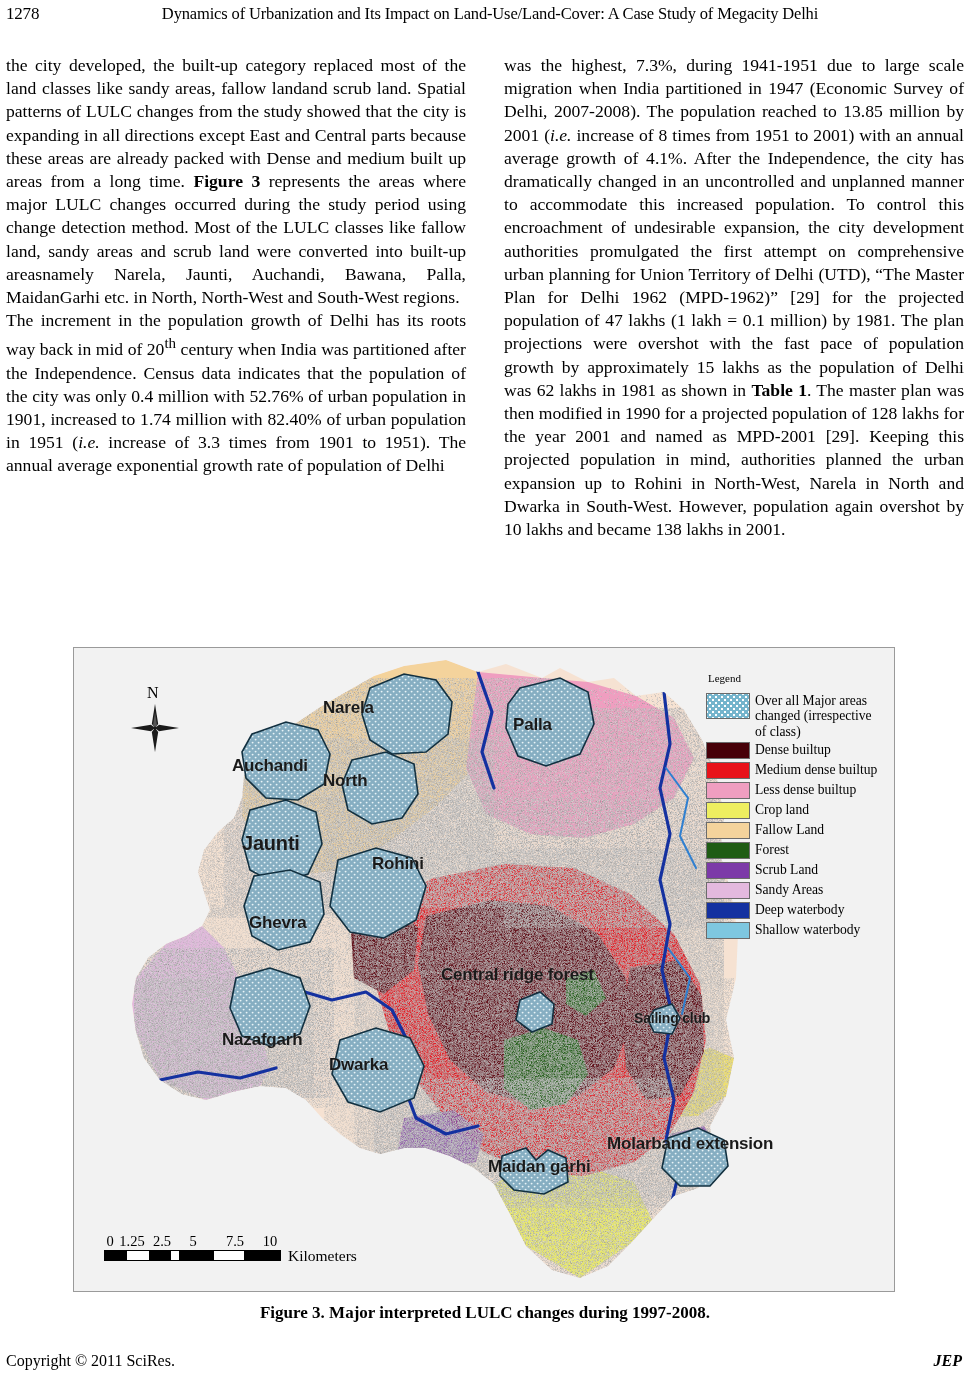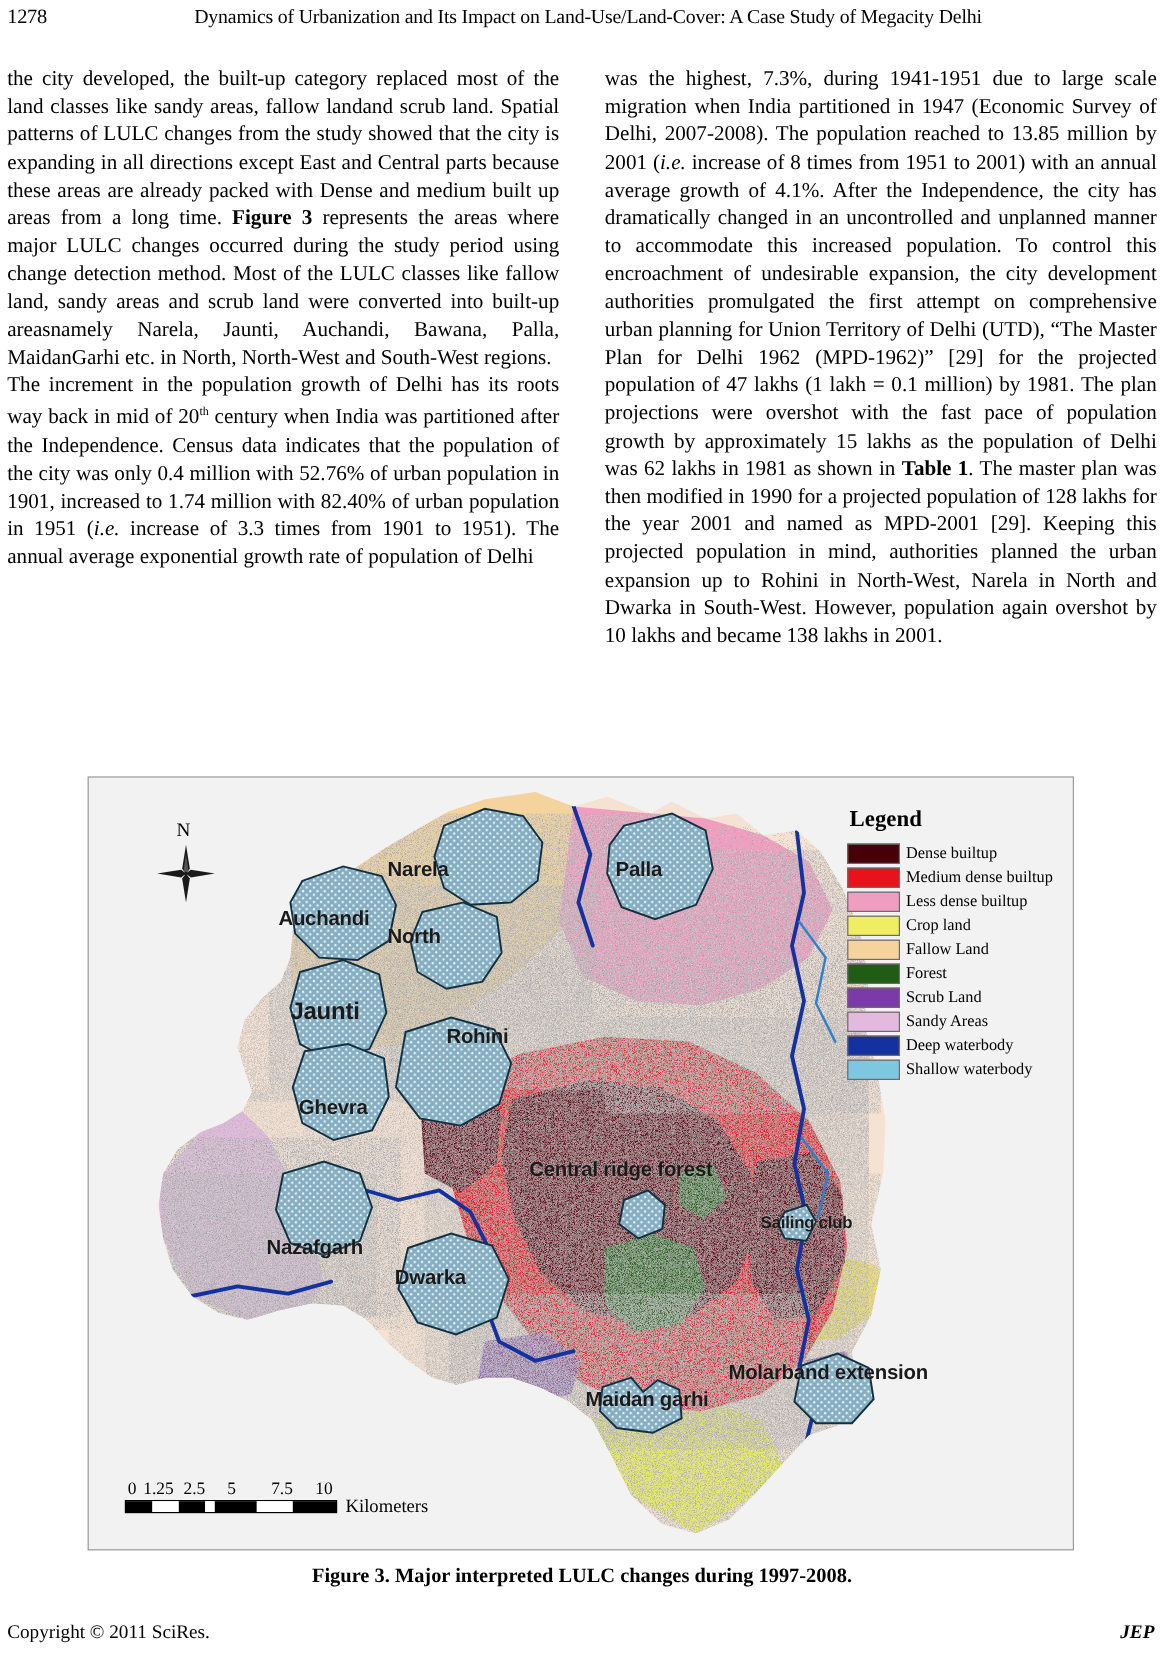--- a/index.html
+++ b/index.html
@@ -67,21 +67,21 @@
     text-justify: inter-word;
     hyphens: none;
   }
   .col h2 {
     margin: 6px 0 0 0;
     font-size: 17.6px;
     line-height: 22px;
     font-weight: bold;
     text-align: left;
   }
-  .sup { font-size: 10px; vertical-align: super; font-family: Liberation Serif, serif; }
+  .sup { font-size: 15px; vertical-align: super; font-family: Liberation Serif, serif; }
   .it  { font-style: italic; }
   .bd  { font-weight: bold; }
 
   
   .figure-wrap {
     position: absolute;
     left: 73px;
     top: 647px;
     width: 822px;
     height: 645px;
@@ -166,24 +166,23 @@
   }
 
   
   .legend {
     position: absolute;
     right: 10px;
     top: 24px;
     width: 178px;
   }
   .legend-title {
-    font-size: 19px;
+    font-size: 11px;
     margin-bottom: 9px;
     padding-left: 2px;
-    font-weight: bold;
   }
   .legend-row {
     display: flex;
     align-items: flex-start;
     margin-bottom: 3px;
   }
   .legend-swatch {
     width: 44px;
     height: 17px;
     flex: 0 0 44px;
@@ -476,20 +475,24 @@
         <div class="sb-seg sb-on" style="width:20%"></div>
         <div class="sb-seg sb-off" style="width:17%"></div>
         <div class="sb-seg sb-on" style="width:20.5%"></div>
       </div>
       <div class="scalebar-unit">Kilometers</div>
     </div>
 
     <div class="legend">
       <div class="legend-title">Legend</div>
 
+      <div class="legend-row">
+        <span class="legend-swatch sw-changed" style="height:26px"></span>
+        <span class="legend-label">Over all Major areas changed (irrespective of class)</span>
+      </div>
 
       <div class="legend-row">
         <span class="legend-swatch" style="background:#470008"></span>
         <span class="legend-label">Dense builtup</span>
       </div>
 
       <div class="legend-row">
         <span class="legend-swatch" style="background:#e8121a"></span>
         <span class="legend-label">Medium dense builtup</span>
       </div>
@@ -528,21 +531,21 @@
         <span class="legend-swatch" style="background:#1431a0"></span>
         <span class="legend-label">Deep waterbody</span>
       </div>
 
       <div class="legend-row">
         <span class="legend-swatch" style="background:#7ec7e0"></span>
         <span class="legend-label">Shallow waterbody</span>
       </div>
     </div>
 
-    <div class="map-label" style="left:249px;  top:67px;  font-size:17px">Narela</div>
+    <div class="map-label" style="left:249px;  top:50px;  font-size:17px">Narela</div>
     <div class="map-label" style="left:439px;  top:67px;  font-size:17px">Palla</div>
     <div class="map-label" style="left:158px;  top:108px; font-size:17px">Auchandi</div>
     <div class="map-label" style="left:249px;  top:123px; font-size:17px">North</div>
     <div class="map-label" style="left:168px;  top:184px; font-size:20px">Jaunti</div>
     <div class="map-label" style="left:298px;  top:206px; font-size:17px">Rohini</div>
     <div class="map-label" style="left:175px;  top:265px; font-size:17px">Ghevra</div>
     <div class="map-label" style="left:367px;  top:317px; font-size:17px">Central ridge forest</div>
     <div class="map-label" style="left:148px;  top:382px; font-size:17px">Nazafgarh</div>
     <div class="map-label" style="left:560px;  top:362px; font-size:14px">Sailing club</div>
     <div class="map-label" style="left:255px;  top:407px; font-size:17px">Dwarka</div>

